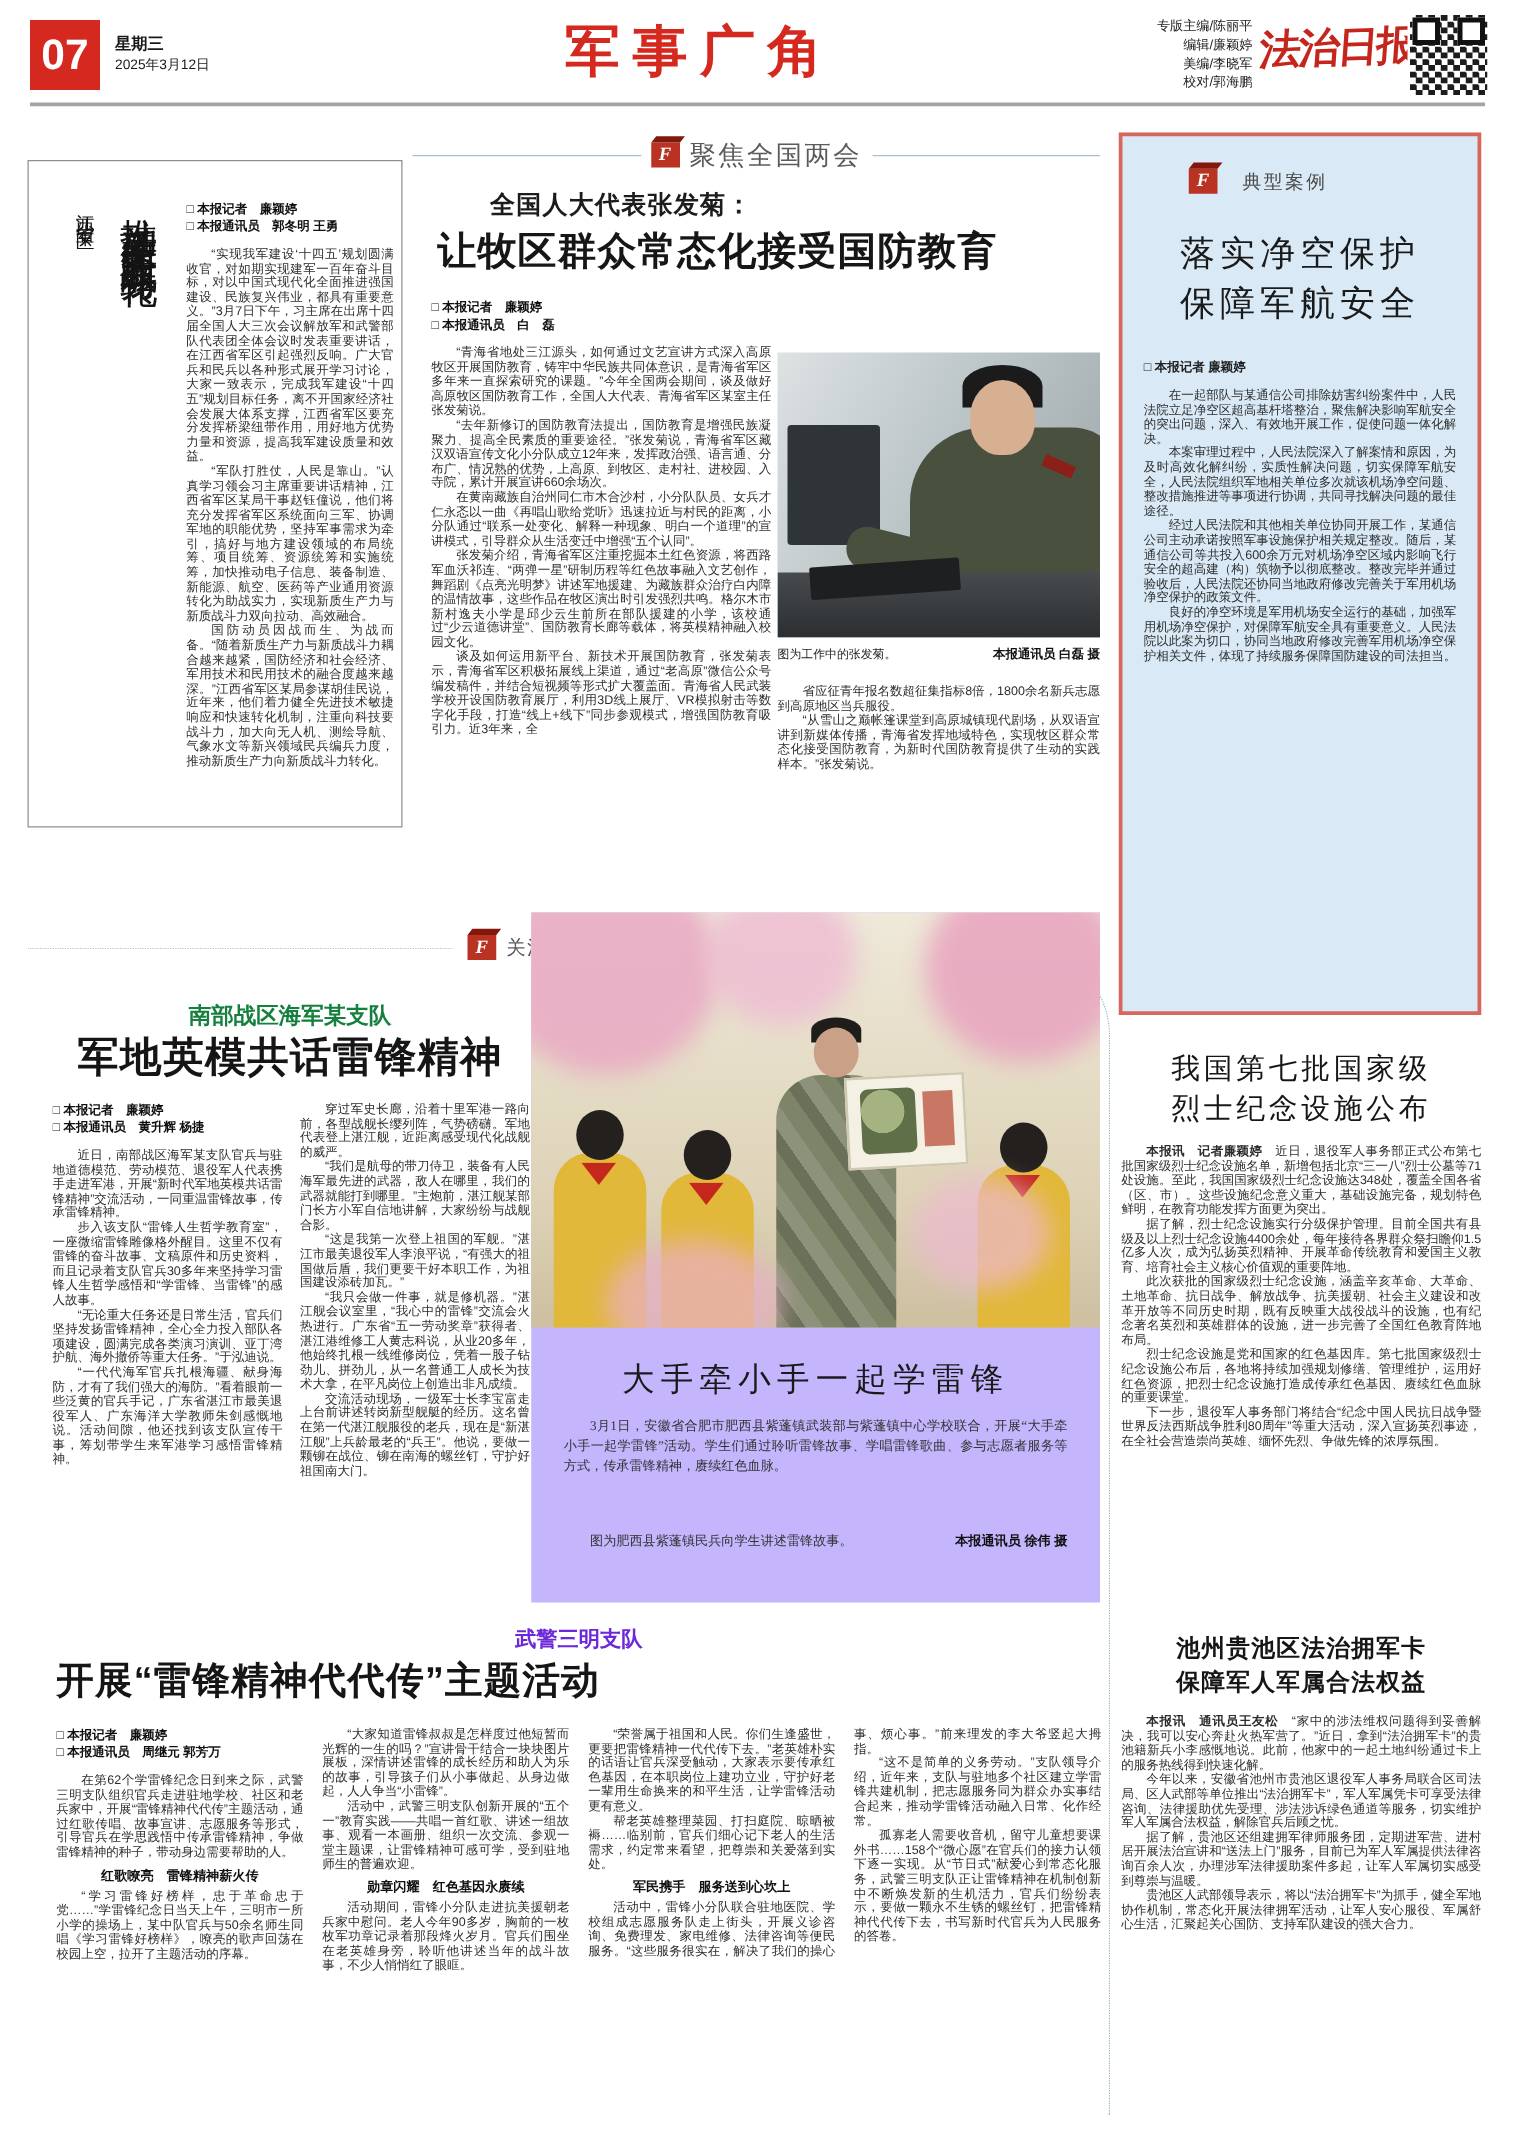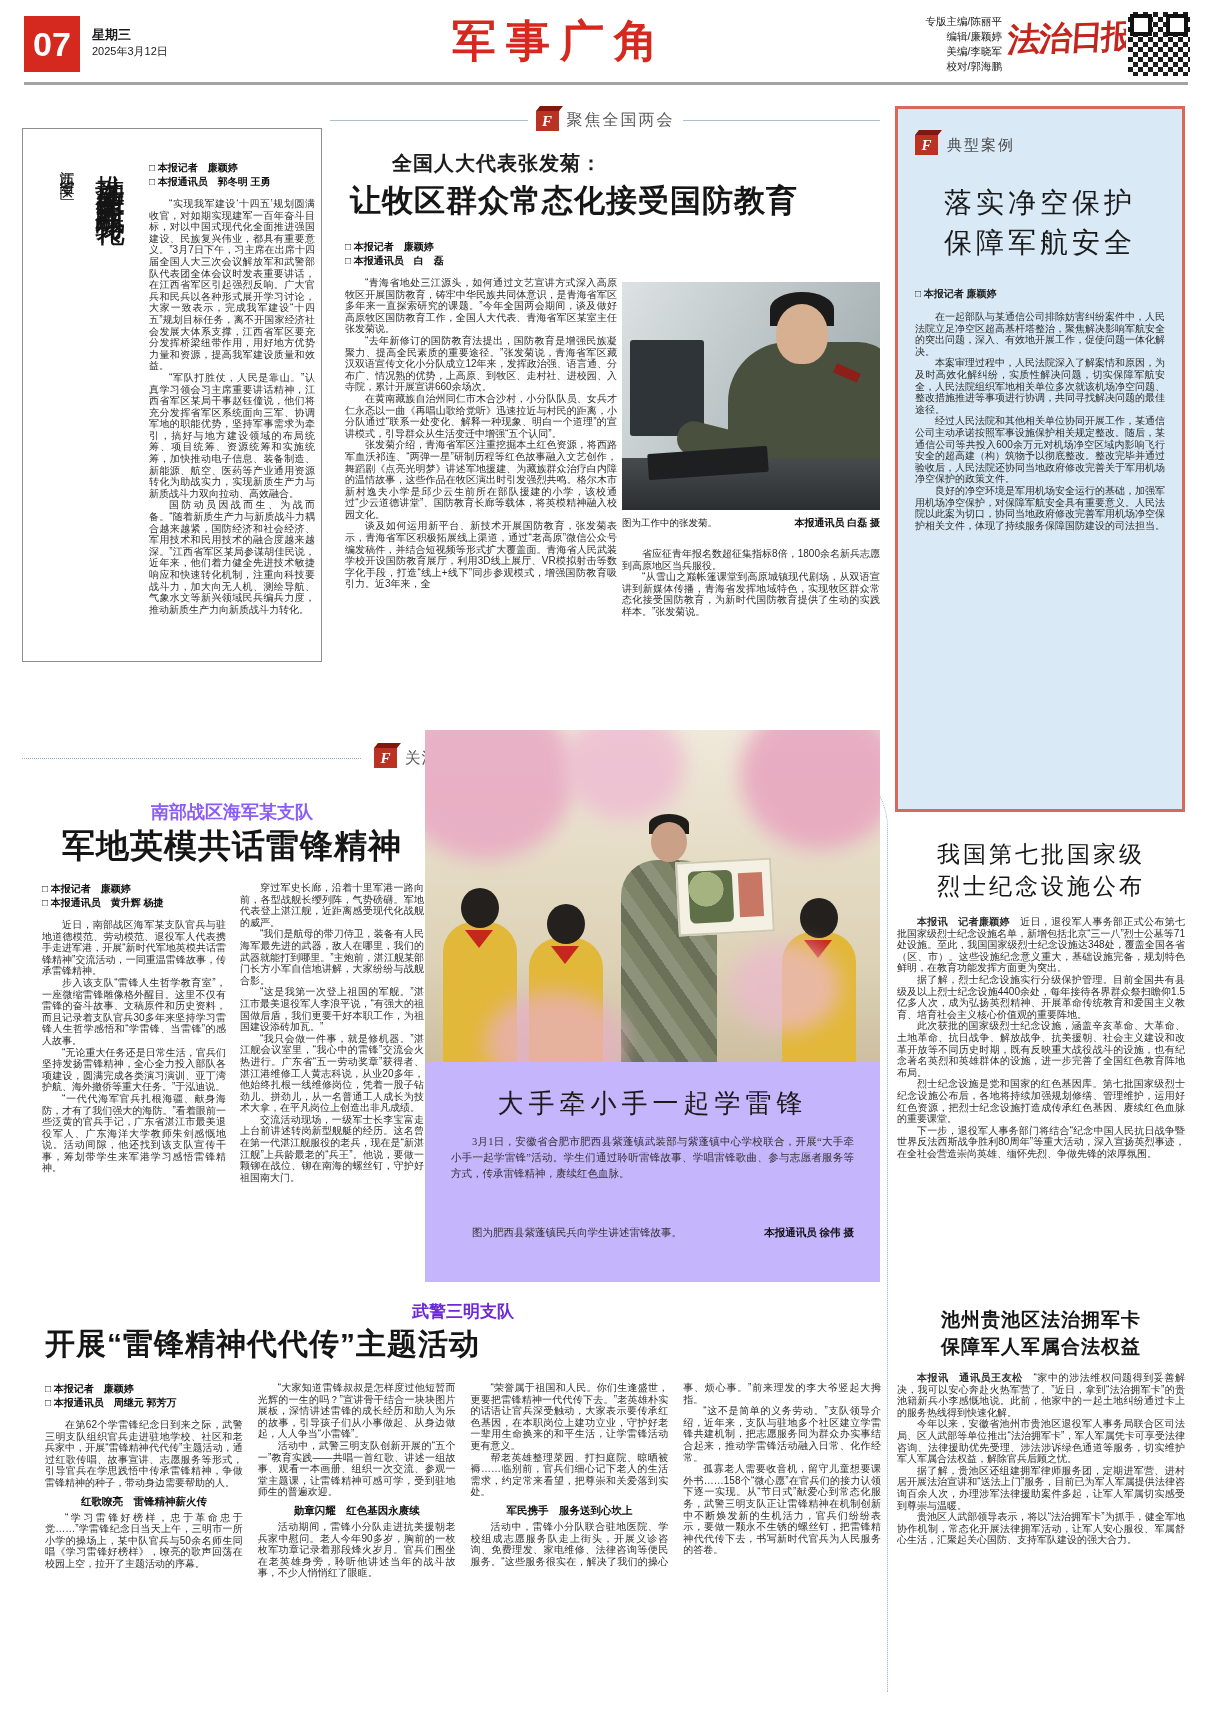--- a/index.html
+++ b/index.html
@@ -27,21 +27,21 @@
   .para { font-size:10px; line-height:11.6px; text-align:justify; text-indent:2em; color:#2d2d2d; }
   .byline-line { font-size:10px; font-weight:bold; color:#101010; line-height:14px; text-indent:0; }
   .byline-line + .para { margin-top:9px; }
   .subhead { font-size:10.5px; font-weight:bold; text-align:center; text-indent:0; line-height:15px; margin:5px 0 3px; color:#101010; }
   .kai { font-family:"Liberation Serif",serif; }
   b.lead { font-weight:bold; }
 
   
   .banner { display:flex; align-items:center; gap:8px; }
   .banner .line { flex:1; border-top:1px solid #a8c0cf; }
-  .banner .label { font-size:16px; color:#5b5b5b; letter-spacing:2px; white-space:nowrap;text-align:center; }
+  .banner .label { font-size:21px; color:#5b5b5b; letter-spacing:2px; white-space:nowrap;text-align:center; }
   .cube { position:relative; width:23px; height:20px; background:#b93222; flex:none; }
   .cube::after { content:""; position:absolute; left:2px; top:-5px; width:23px; height:5px; background:#82170e; transform:skewX(-38deg); }
   .cube::before { content:"F"; position:absolute; inset:0; color:#fff; font:italic bold 15px/21px "Liberation Serif",serif; text-align:center; z-index:1; }
 
   
   .jx-box { left:22px; top:128px; width:300px; height:534px; border:1px solid #8f8f8f; background:#fff; }
   .jx-kicker { position:absolute; left:34px; top:30px; writing-mode:vertical-rl; font-size:15px; letter-spacing:4px; color:#141414; }
   .jx-head { position:absolute; left:66px; top:22px; height:492px; writing-mode:vertical-rl;
              font-size:30px; font-weight:500; letter-spacing:3px; color:#141414; }
   .jx-body { position:absolute; left:126px; top:32px; width:166px; height:492px; overflow:hidden; }
@@ -60,34 +60,34 @@
   .mq-photo .arm { position:absolute; right:84px; bottom:44px; width:120px; height:34px; background:#49513e; transform:rotate(14deg); border-radius:16px; }
   .mq-photo .head { position:absolute; right:52px; top:22px; width:52px; height:60px; background:#d7b092; border-radius:50% 50% 45% 45%; }
   .mq-photo .hair { position:absolute; right:46px; top:10px; width:64px; height:34px; background:#1b1b1b; border-radius:50% 50% 0 0; }
   .mq-photo .board { position:absolute; right:20px; top:86px; width:26px; height:10px; background:#8c1f17; transform:rotate(24deg); }
   .mq-caption { left:622px; top:516px; width:258px; display:flex; justify-content:space-between; align-items:baseline; }
   .mq-caption .cap { font-size:9.5px; color:#222; }
   .mq-caption .credit { font-size:10px; font-weight:bold; color:#111; }
 
   
   .case-box { left:895px; top:106px; width:290px; height:706px; border:3px solid #d8685c; background:#d9eaf6; padding:26px 17px 0; }
-  .case-tag { display:flex; align-items:center; gap:9px; }
+  .case-tag { display:flex; align-items:center; gap:20px;margin-left:36px; }
   .case-tag .label { font-size:15px; color:#4a4a4a; letter-spacing:2px; }
   .case-head { margin-top:28px; text-align:center; font-size:28px; font-weight:500; letter-spacing:4px; color:#1a1a1a; line-height:40px; }
   .case-byline { margin-top:24px; font-size:10px; font-weight:bold; }
   .case-body { margin-top:10px; }
 
   
   .sep-corner { left:22px; top:758px; width:866px; height:934px;
                 border-top:1px dotted #8fb0c4; border-right:1px dotted #8fb0c4; border-top-right-radius:70px; }
   .lf-banner { left:362px; top:745px; height:26px; background:#fff; padding:0 12px; display:flex; align-items:center; gap:8px; }
   .lf-banner .label { font-size:15.5px; color:#5b5b5b; letter-spacing:1px; white-space:nowrap; }
 
   
-  .nv-kicker { left:40px; top:800px; width:384px; text-align:center; font-size:18px; font-weight:600; color:#8b5cf6; }
+  .nv-kicker { left:40px; top:800px; width:384px; text-align:center; font-size:18px; font-weight:600; color:#15803d; }
   .nv-head { left:36px; top:824px; width:392px; text-align:center; font-size:33px; font-weight:600; letter-spacing:1px; color:#151515; }
   .nv-body { left:42px; top:882px; width:382px; height:400px; column-count:2; column-gap:14px; overflow:hidden; }
 
   
   .ph-block { left:425px; top:730px; width:455px; height:552px; background:#c4b5fd; }
   .ph-photo { position:absolute; left:0; top:0; width:455px; height:332px; overflow:hidden;
               background:linear-gradient(#efe9da 0%,#ddd2b6 70%,#cdbfa0 100%); }
   .blob { position:absolute; border-radius:50%; filter:blur(10px); opacity:.85; }
   .ph-photo .kid { position:absolute; bottom:-10px; width:74px; height:150px; background:#e2b83a; border-radius:30px 30px 0 0; }
   .ph-photo .kid .khead { position:absolute; top:-34px; left:18px; width:38px; height:40px; background:#23201d; border-radius:50%; }

